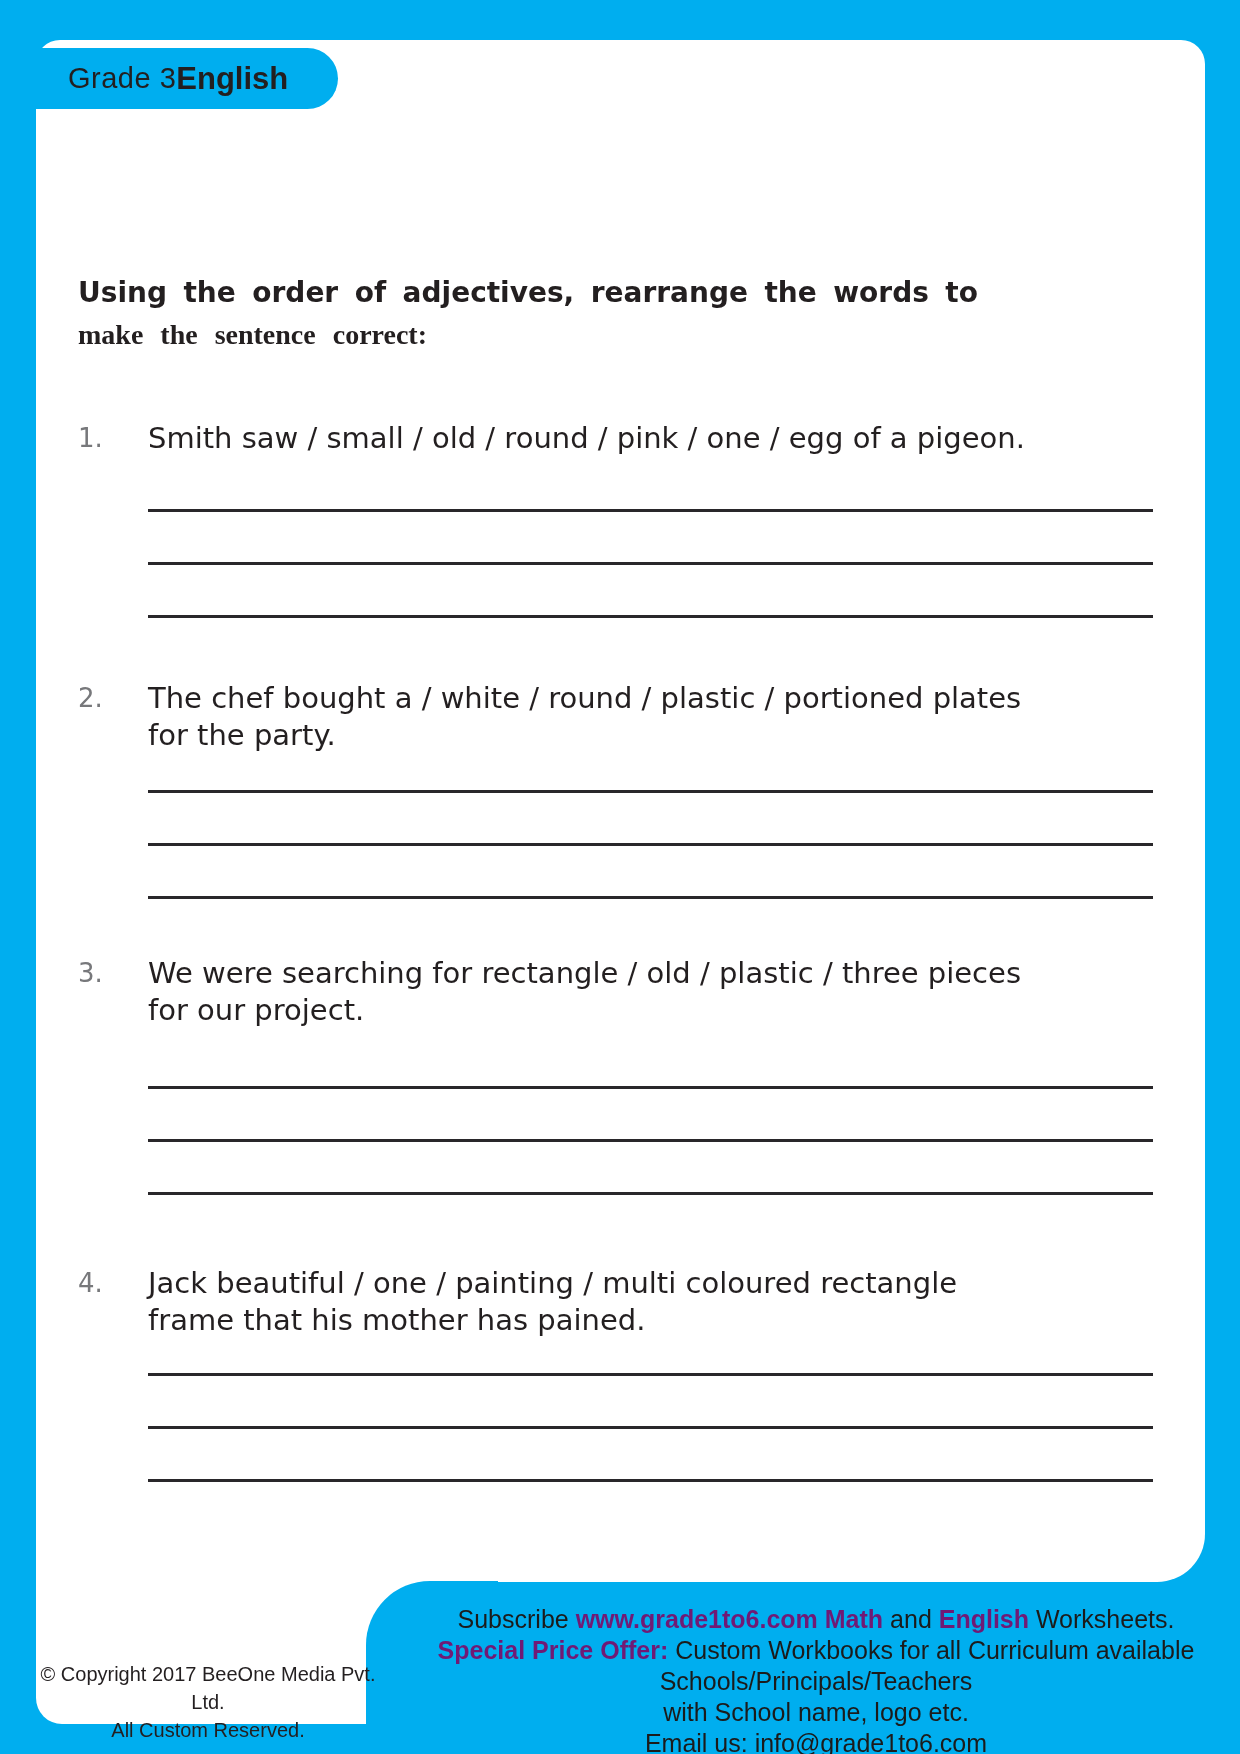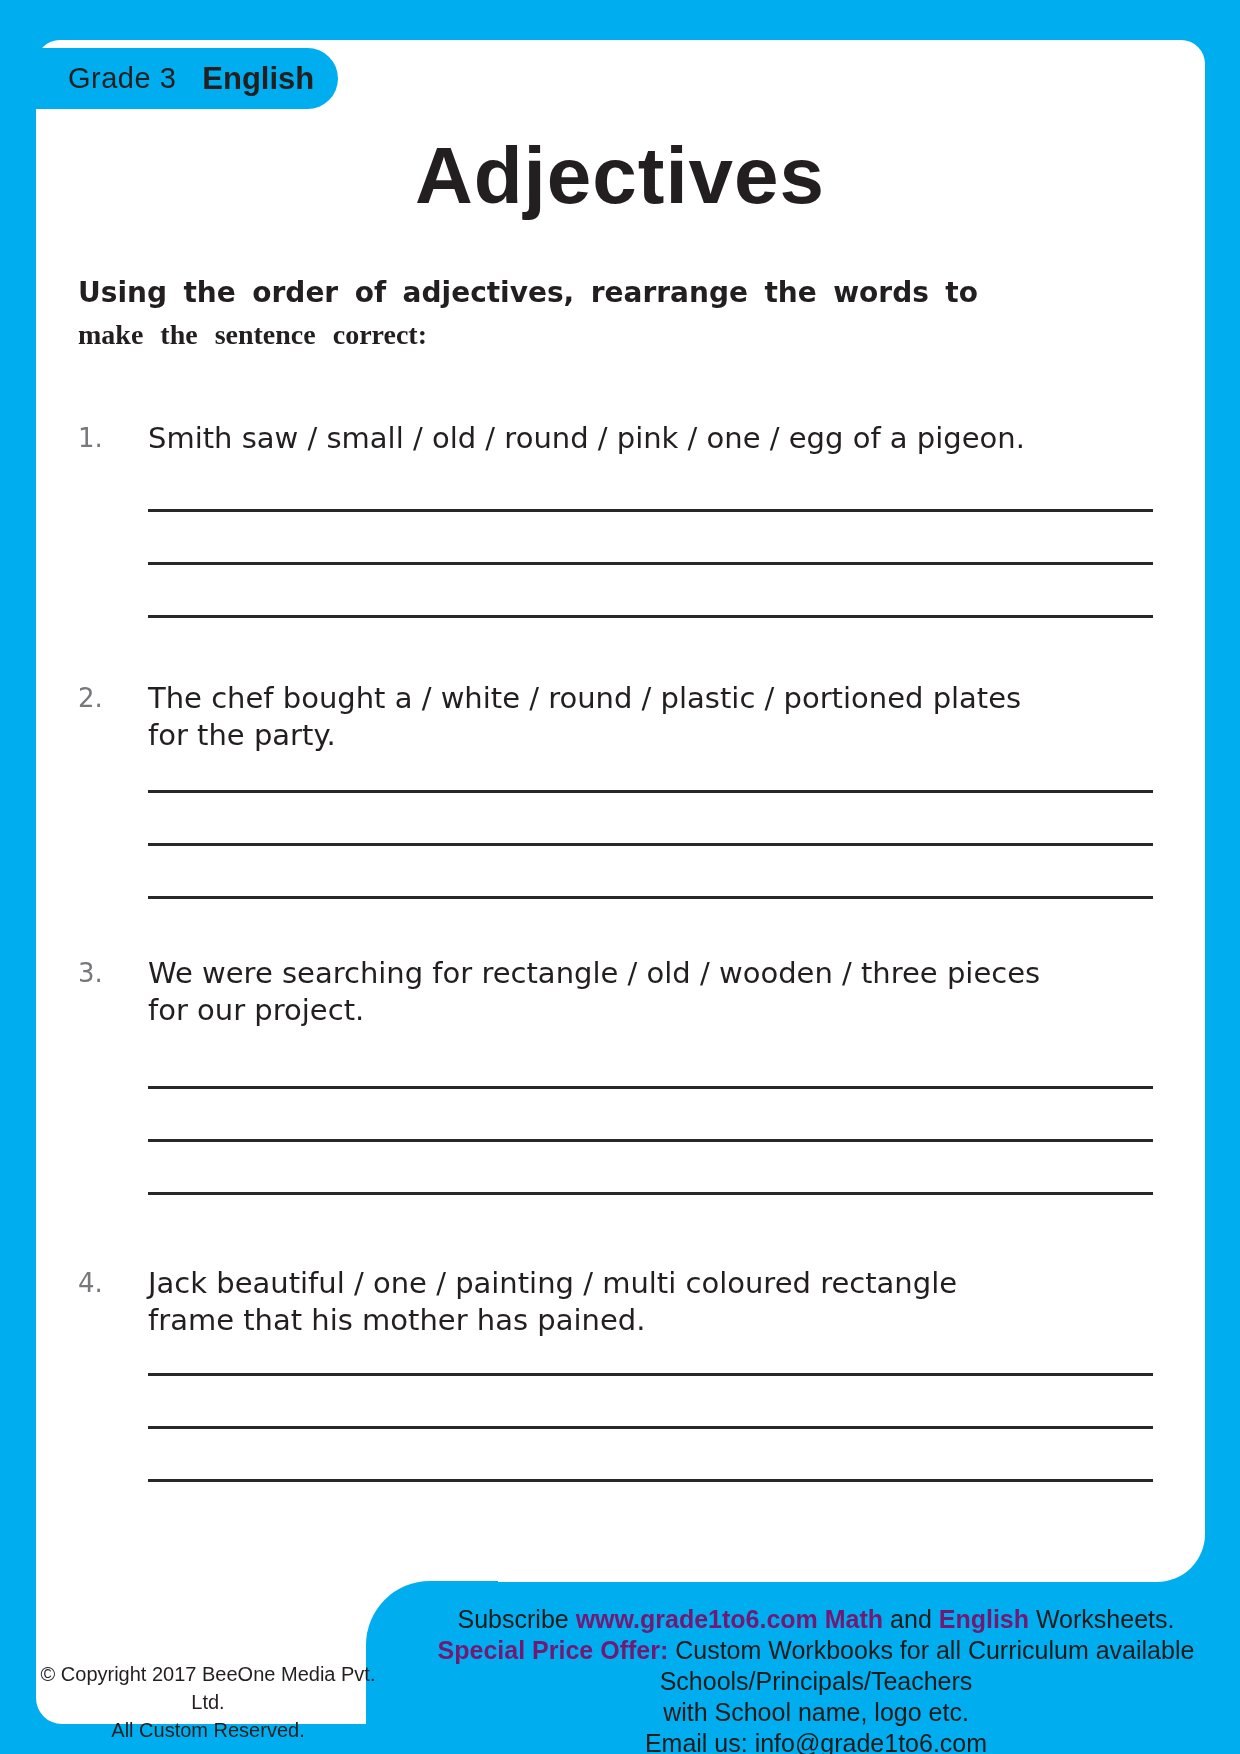--- a/index.html
+++ b/index.html
@@ -15,21 +15,21 @@
     position:absolute;left:36px;top:1581px;width:430px;height:143px;
     background:#ffffff;border-radius:0 0 26px 26px;
   }
   .blue-corner{
     position:absolute;left:366px;top:1581px;width:132px;height:143px;
     background:#00AEEF;border-top-left-radius:64px;
   }
   .grade-tab{
     position:absolute;left:36px;top:48px;width:302px;height:61px;
     background:#00AEEF;border-radius:0 31px 31px 0;
-    display:flex;align-items:center;padding-left:32px;gap:26px;box-sizing:border-box;
+    display:flex;align-items:center;padding-left:32px;box-sizing:border-box;
   }
   .grade-label{font-size:29px;color:#231F20;letter-spacing:0.5px;}
   .subject-label{font-size:31px;font-weight:bold;color:#231F20;}
   .title{
     position:absolute;left:0;top:130px;width:100%;text-align:center;
     font-size:80px;font-weight:bold;color:#231F20;letter-spacing:1px;
   }
   .instructions{
     position:absolute;left:78px;top:272px;width:900px;
     font-family:"DejaVu Sans",sans-serif;font-weight:bold;
@@ -65,21 +65,20 @@
 
 <div class="page">
 
   <div class="sheet"></div>
 
   <div class="grade-tab">
     <span class="grade-label">Grade 3</span>
     <span class="subject-label">English</span>
   </div>
 
-  <div class="title">Adjectives</div>
 
   <div class="instructions">
     <div class="instr-l1">Using the order of adjectives, rearrange the words to</div>
     <div class="instr-l2">make the sentence correct:</div>
   </div>
 
   <div class="question" style="top:420px;">
     <span class="q-num">1.</span>
     <div class="q-text">Smith saw / small / old / round / pink / one / egg of a pigeon.</div>
     <div class="bl" style="top:89px;"></div>
@@ -91,21 +90,21 @@
     <span class="q-num">2.</span>
     <div class="q-text">The chef bought a / white / round / plastic / portioned plates
 for the party.</div>
     <div class="bl" style="top:110px;"></div>
     <div class="bl" style="top:163px;"></div>
     <div class="bl" style="top:216px;"></div>
   </div>
 
   <div class="question" style="top:955px;">
     <span class="q-num">3.</span>
-    <div class="q-text">We were searching for rectangle / old / wooden / three pieces
+    <div class="q-text">We were searching for rectangle / old / plastic / three pieces
 for our project.</div>
     <div class="bl" style="top:131px;"></div>
     <div class="bl" style="top:184px;"></div>
     <div class="bl" style="top:237px;"></div>
   </div>
 
   <div class="question" style="top:1265px;">
     <span class="q-num">4.</span>
     <div class="q-text">Jack beautiful / one / painting / multi coloured rectangle
 frame that his mother has pained.</div>

